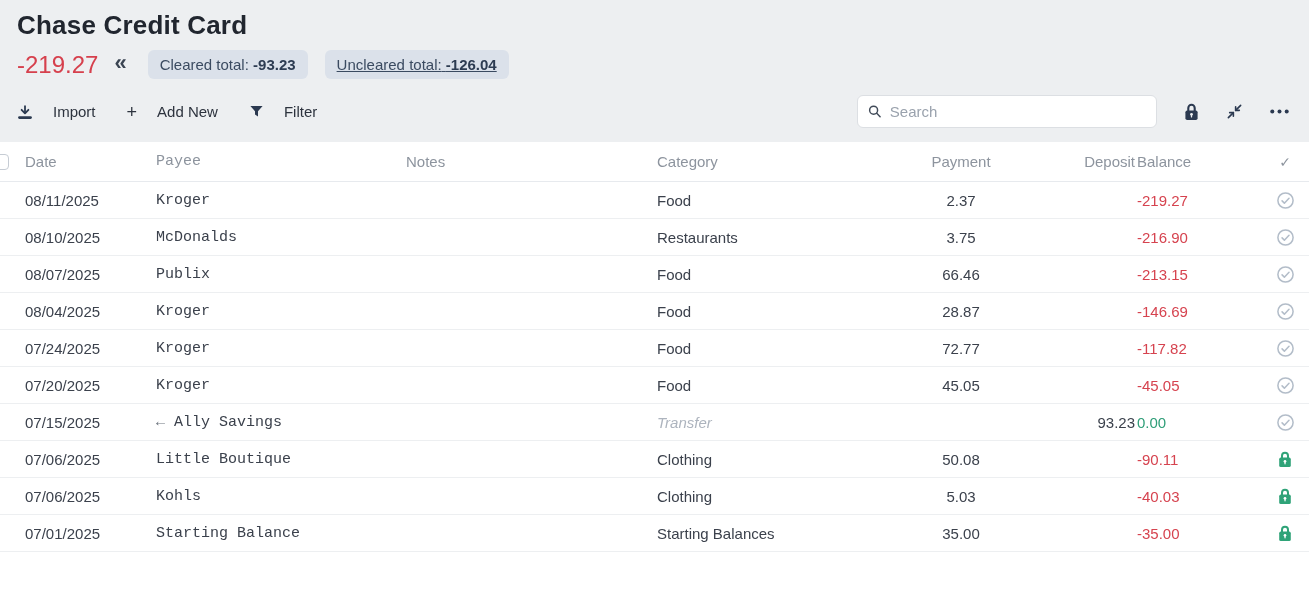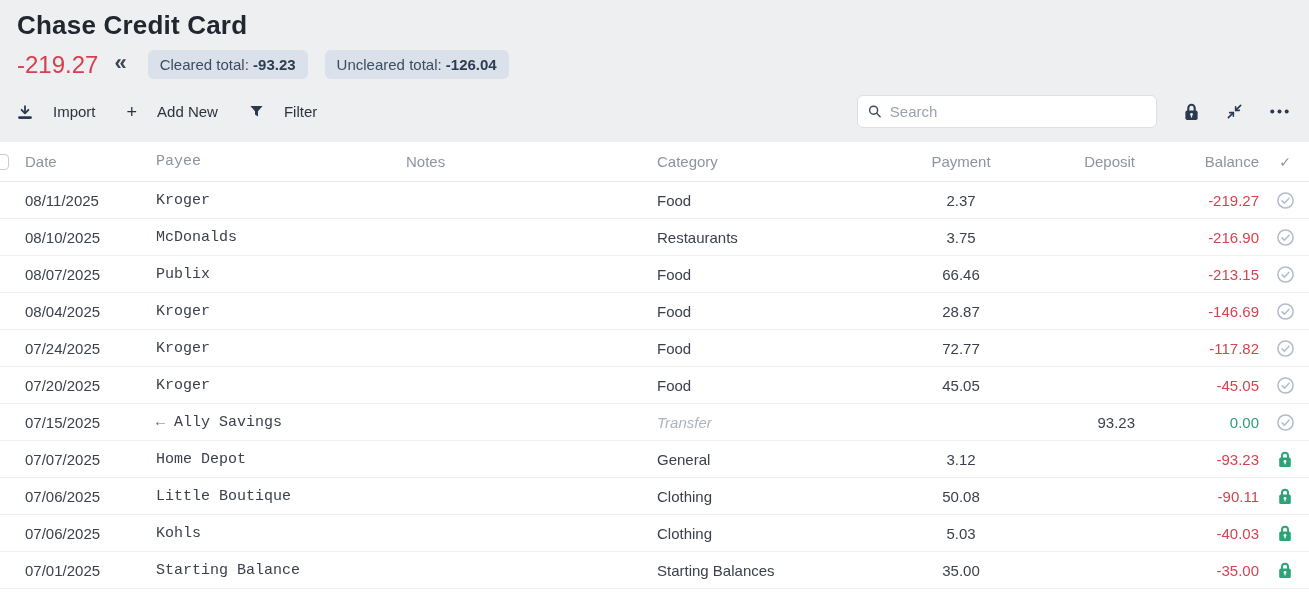--- a/index.html
+++ b/index.html
@@ -6,21 +6,21 @@
   body { font-family:"Liberation Sans", sans-serif; background:#fff; }
   .app { width:1309px; height:612px; overflow:hidden; background:#fff; position:relative; }
 
   
   .topbar { height:142px; background:#edeff1; padding-left:17px; }
   .page-title { padding-top:10px; font-size:26px; font-weight:700; color:#21262f; letter-spacing:.2px; }
   .balance-row { display:flex; align-items:center; margin-top:7px; height:33px; }
   .big-balance { font-size:24px; color:#d6404d; }
   .collapse-chevrons { font-size:22px; font-weight:700; color:#3a4452; margin-left:16px; cursor:pointer; line-height:1; padding-bottom:3px;}
   .badge { background:#dbe1ea; border-radius:6px; padding:6px 12px; font-size:15px; color:#3b4b61; margin-left:21px; cursor:pointer; }
-  .badge + .badge { margin-left:17px; }
+  .badge + .badge { margin-left:17px;text-decoration:underline; }
   .badge b { color:#2d3c52; font-weight:700; }
 
   .toolbar-row { display:flex; align-items:center; margin-top:14px; padding-right:20px; }
   .tool-btn { display:flex; align-items:center; gap:20px; font-size:15px; color:#2d333e; cursor:pointer; margin-right:31px; }
   .plus-glyph { font-size:18px; color:#2d333e; line-height:1; }
   .right-tools { margin-left:auto; display:flex; align-items:center; gap:27px; }
   .search-box { width:300px; height:33px; background:#fff; border:1px solid #dcdfe3; border-radius:6px; display:flex; align-items:center; padding:0 10px; gap:8px; }
   .search-box input { border:none; outline:none; font-size:15px; color:#3b414c; width:100%; font-family:"Liberation Sans",sans-serif; background:transparent; }
   .search-box input::placeholder { color:#9aa2ad; }
   .icon-btn { cursor:pointer; display:flex; align-items:center; }
@@ -30,21 +30,21 @@
   .trow { display:flex; align-items:center; height:37px; border-bottom:1px solid #edeff1; font-size:15px; color:#3b414c; }
   .thead { height:40px; color:#8d949e; border-bottom:1px solid #e7eaee; }
   .cell { overflow:hidden; white-space:nowrap; }
   .c-check   { width:25px;  display:flex; align-items:center; }
   .c-date    { width:131px; }
   .c-payee   { width:250px;font-family:Liberation Mono, monospace; }
   .c-notes   { width:251px; }
   .c-category{ width:250px; }
   .c-payment { width:110px; text-align:center; padding-right:2px; }
   .c-deposit { width:120px; text-align:right; padding-right:2px; }
-  .c-balance { width:124px; text-align:right; padding-right:2px; }
+  .c-balance { width:124px; text-align:left; padding-right:2px; }
   .c-status  { width:48px;  display:flex; align-items:center; justify-content:center; }
   .hdr-checkbox { width:16px; height:16px; border:1.5px solid #c6ccd4; border-radius:4px; background:#fff; margin-left:-7px; cursor:pointer; }
   .tone-negative { color:#d6434f; }
   .tone-positive { color:#2f9e78; }
   .transfer-style { font-style:italic; color:#adb4be; }
   .t-arrow { color:#6f7781; margin-right:9px; }
   .t-arrow:empty { margin-right:0; }
   .row .icon-lock-green { display:none; }
   .row.reconciled .icon-lock-green { display:block; }
   .hdr-check-glyph { font-size:14px; }
@@ -253,95 +253,76 @@
       <div class="cell c-balance tone-positive">0.00</div>
       <div class="cell c-status">
         <svg class="icon-circle-check" viewBox="0 0 20 20" width="19" height="19">
               <circle cx="10" cy="10" r="8" fill="none" stroke="#b3bdc9" stroke-width="1.6"></circle>
               <path d="M6.4 10.4 l2.4 2.4 l4.9-5.2" fill="none" stroke="#b3bdc9" stroke-width="1.6" stroke-linecap="round" stroke-linejoin="round"></path>
             </svg>
 
       </div>
     </div>
 
+
     <div class="trow row reconciled">
       <div class="cell c-check"></div>
-      <div class="cell c-date">07/07/2025</div>
-      <div class="cell c-payee"><span class="t-arrow"></span><span>Home Depot</span></div>
-      <div class="cell c-notes"></div>
-      <div class="cell c-category">General</div>
-      <div class="cell c-payment">3.12</div>
-      <div class="cell c-deposit"></div>
-      <div class="cell c-balance tone-negative">-93.23</div>
+      <div class="cell c-date">07/06/2025</div>
+      <div class="cell c-payee"><span class="t-arrow"></span><span>Little Boutique</span></div>
+      <div class="cell c-notes"></div>
+      <div class="cell c-category">Clothing</div>
+      <div class="cell c-payment">50.08</div>
+      <div class="cell c-deposit"></div>
+      <div class="cell c-balance tone-negative">-90.11</div>
       <div class="cell c-status">
 
         <svg class="icon-lock-green" viewBox="0 0 14 17" width="14" height="17">
               <path d="M4 7 V4.7 a3 3 0 0 1 6 0 V7" fill="none" stroke="#2fa378" stroke-width="2"></path>
               <rect x="1.2" y="6.6" width="11.6" height="9.4" rx="1.6" fill="#2fa378"></rect>
               <circle cx="7" cy="10.3" r="1.35" fill="#fff"></circle>
               <rect x="6.4" y="10.8" width="1.25" height="2.6" rx=".6" fill="#fff"></rect>
             </svg>
       </div>
     </div>
 
     <div class="trow row reconciled">
       <div class="cell c-check"></div>
       <div class="cell c-date">07/06/2025</div>
-      <div class="cell c-payee"><span class="t-arrow"></span><span>Little Boutique</span></div>
+      <div class="cell c-payee"><span class="t-arrow"></span><span>Kohls</span></div>
       <div class="cell c-notes"></div>
       <div class="cell c-category">Clothing</div>
-      <div class="cell c-payment">50.08</div>
-      <div class="cell c-deposit"></div>
-      <div class="cell c-balance tone-negative">-90.11</div>
+      <div class="cell c-payment">5.03</div>
+      <div class="cell c-deposit"></div>
+      <div class="cell c-balance tone-negative">-40.03</div>
       <div class="cell c-status">
 
         <svg class="icon-lock-green" viewBox="0 0 14 17" width="14" height="17">
               <path d="M4 7 V4.7 a3 3 0 0 1 6 0 V7" fill="none" stroke="#2fa378" stroke-width="2"></path>
               <rect x="1.2" y="6.6" width="11.6" height="9.4" rx="1.6" fill="#2fa378"></rect>
               <circle cx="7" cy="10.3" r="1.35" fill="#fff"></circle>
               <rect x="6.4" y="10.8" width="1.25" height="2.6" rx=".6" fill="#fff"></rect>
             </svg>
       </div>
     </div>
 
     <div class="trow row reconciled">
       <div class="cell c-check"></div>
-      <div class="cell c-date">07/06/2025</div>
-      <div class="cell c-payee"><span class="t-arrow"></span><span>Kohls</span></div>
-      <div class="cell c-notes"></div>
-      <div class="cell c-category">Clothing</div>
-      <div class="cell c-payment">5.03</div>
-      <div class="cell c-deposit"></div>
-      <div class="cell c-balance tone-negative">-40.03</div>
+      <div class="cell c-date">07/01/2025</div>
+      <div class="cell c-payee"><span class="t-arrow"></span><span>Starting Balance</span></div>
+      <div class="cell c-notes"></div>
+      <div class="cell c-category">Starting Balances</div>
+      <div class="cell c-payment">35.00</div>
+      <div class="cell c-deposit"></div>
+      <div class="cell c-balance tone-negative">-35.00</div>
       <div class="cell c-status">
 
         <svg class="icon-lock-green" viewBox="0 0 14 17" width="14" height="17">
               <path d="M4 7 V4.7 a3 3 0 0 1 6 0 V7" fill="none" stroke="#2fa378" stroke-width="2"></path>
               <rect x="1.2" y="6.6" width="11.6" height="9.4" rx="1.6" fill="#2fa378"></rect>
               <circle cx="7" cy="10.3" r="1.35" fill="#fff"></circle>
               <rect x="6.4" y="10.8" width="1.25" height="2.6" rx=".6" fill="#fff"></rect>
             </svg>
       </div>
     </div>
-
-    <div class="trow row reconciled">
-      <div class="cell c-check"></div>
-      <div class="cell c-date">07/01/2025</div>
-      <div class="cell c-payee"><span class="t-arrow"></span><span>Starting Balance</span></div>
-      <div class="cell c-notes"></div>
-      <div class="cell c-category">Starting Balances</div>
-      <div class="cell c-payment">35.00</div>
-      <div class="cell c-deposit"></div>
-      <div class="cell c-balance tone-negative">-35.00</div>
-      <div class="cell c-status">
-
-        <svg class="icon-lock-green" viewBox="0 0 14 17" width="14" height="17">
-              <path d="M4 7 V4.7 a3 3 0 0 1 6 0 V7" fill="none" stroke="#2fa378" stroke-width="2"></path>
-              <rect x="1.2" y="6.6" width="11.6" height="9.4" rx="1.6" fill="#2fa378"></rect>
-              <circle cx="7" cy="10.3" r="1.35" fill="#fff"></circle>
-              <rect x="6.4" y="10.8" width="1.25" height="2.6" rx=".6" fill="#fff"></rect>
-            </svg>
-      </div>
-    </div>
   </div>
   </div>
 
 </div>
 
 </body></html>

